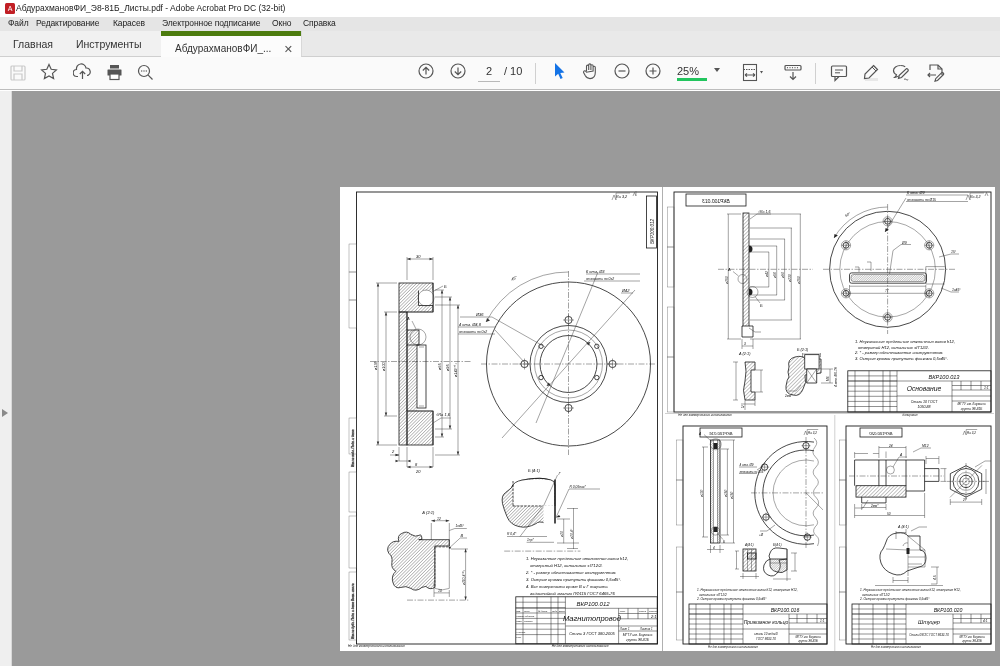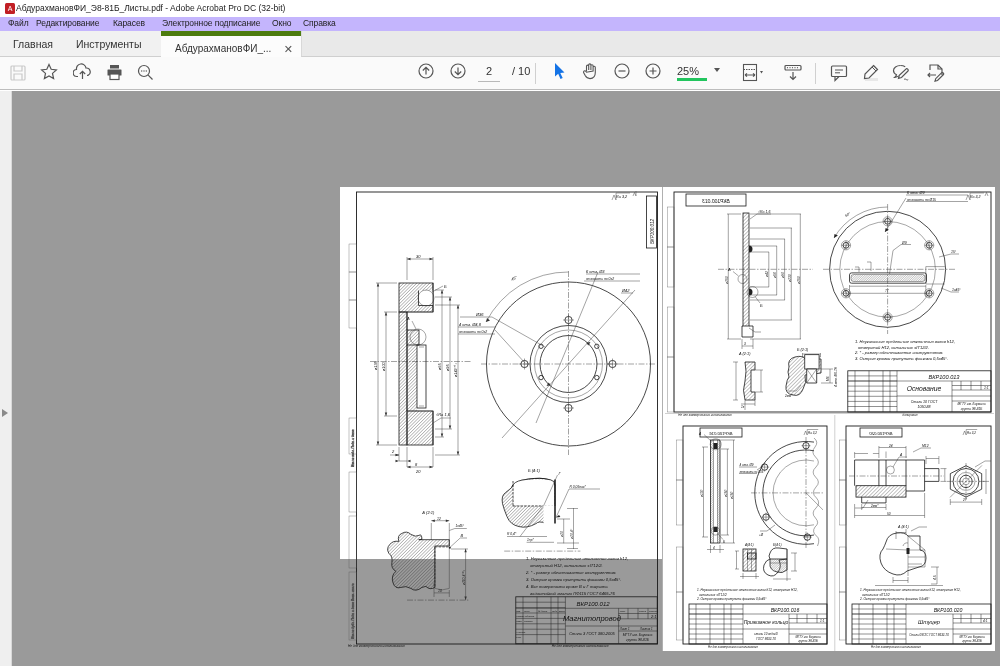--- a/index.html
+++ b/index.html
@@ -3,40 +3,40 @@
 <meta charset="utf-8">
 <style>
 * { margin:0; padding:0; box-sizing:border-box; }
 html,body { width:1000px; height:666px; overflow:hidden; font-family:"Liberation Sans", sans-serif; }
 #app { position:relative; width:1000px; height:666px; background:#fff;padding-left:8px; }
 
 #titlebar { position:absolute; left:0; top:0; width:1000px; height:17px; background:#fff; }
 #titlebar .ticon { position:absolute; left:5px; top:3px; width:10px; height:11px; }
 #titlebar .ttext { position:absolute; left:16px; top:3px; font-size:8.5px; color:#222; }
 
-#menubar { position:absolute; left:0; top:17px; width:1000px; height:14px; background:#c4b5fd; font-size:8.5px; color:#222; }
+#menubar { position:absolute; left:0; top:17px; width:1000px; height:14px; background:#e5e5e5; font-size:8.5px; color:#222; }
 #menubar span { position:absolute; top:1px; letter-spacing:-0.1px; }
 
 #tabbar { position:absolute; left:0; top:31px; width:1000px; height:26px; background:#f1f1f1; }
 #tabbar .resttabs { position:absolute; left:301px; top:0; width:699px; height:26px; background:#e9e9e9; border-bottom:1px solid #cfcfcf; border-left:1px solid #d8d8d8;}
 #tabbar .t1 { position:absolute; left:0px; top:0; width:161px; height:26px; background:#f1f1f1; border-bottom:1px solid #cfcfcf; }
 #tabbar .tablabel { position:absolute; top:7px; font-size:10.5px; color:#333; }
 #tabbar .active { position:absolute; left:161px; top:0; width:140px; height:26px; background:#fcfcfc; border-top:5px solid #4d7c0f; }
 #tabbar .active .tablabel { left:14px; top:7px; font-size:10px; }
 #tabbar .closex { position:absolute; right:8px; top:7px; font-size:11px; color:#555; }
 
 #toolbar { position:absolute; left:0; top:57px; width:1000px; height:33px; background:#fafafa; border-bottom:1px solid #bdbdbd; }
 .tbi { position:absolute; top:0; }
 .sep { position:absolute; top:6px; width:1px; height:21px; background:#d0d0d0; }
 
 #content { position:absolute; left:0; top:91px; width:1000px; height:575px; background:#9a9a9a; }
 #leftstrip { position:absolute; left:0; top:91px; width:12px; height:575px; background:#efefef; border-right:1px solid #d9d9d9; }
 #panelarrow { position:absolute; left:2px; top:409px; width:0; height:0; border-top:4px solid transparent; border-bottom:4px solid transparent; border-left:6px solid #8a8a8a; }
 .page { position:absolute; background:#fff; }
-#page1 { left:340px; top:187px; width:322px; height:372px; }
+#page1 { left:340px; top:187px; width:322px; height:464px; }
 #page2 { left:662px; top:187px; width:333px; height:464px; border-left:1px solid #b0b0b0; }
 svg { display:block; }
 .dim { stroke:#333; stroke-width:0.45; fill:none; }
 .thick { stroke:#1a1a1a; stroke-width:0.9; fill:none; }
 .med { stroke:#1a1a1a; stroke-width:0.8; fill:none; }
 .thin { stroke:#3a3a3a; stroke-width:0.45; fill:none; }
 .cl { stroke:#333; stroke-width:0.45; fill:none; stroke-dasharray:6 1.5 1.5 1.5; }
 .dtext { fill:#111; font-style:italic; font-family:"Liberation Sans",sans-serif; }
 .tb { stroke:#222; stroke-width:0.5; fill:none; }
 .gg { stroke:#555; stroke-width:0.35; fill:none; }
@@ -111,21 +111,21 @@
           <path d="M8 11.5v-7M4.8 7.5L8 4.3l3.2 3.2"></path>
         </g>
       </svg>
     <svg class="tbi" style="left:450px;top:6px" width="16" height="16" viewBox="0 0 16 16">
         <g fill="none" stroke="#555" stroke-width="1.2">
           <circle cx="8" cy="8" r="7"></circle>
           <path d="M8 4.5v7M4.8 8.5L8 11.7l3.2-3.2"></path>
         </g>
       </svg>
     <div class="tbi" style="left:478px;top:8px;width:22px;text-align:center;font-size:11px;color:#333;border-bottom:1px solid #b9b9b9;height:17px;">2</div>
-    <div class="tbi" style="left:504px;top:8px;font-size:11px;color:#333;margin-left:8px;">/ 10</div>
+    <div class="tbi" style="left:504px;top:8px;font-size:11px;color:#333;">/ 10</div>
     <div class="sep" style="left:535px"></div>
     <svg class="tbi" style="left:553px;top:5px" width="14" height="18" viewBox="0 0 14 18">
         <path d="M2 1l9.5 9.5-4.2 0.4 2.4 5-2.2 1-2.3-5.1L2 14.6z" fill="#1473e6"></path>
       </svg>
     <svg class="tbi" style="left:581px;top:5px" width="19" height="19" viewBox="0 0 19 19">
         <g fill="none" stroke="#555" stroke-width="1.1">
           <path d="M5.5 9V4.2a1.1 1.1 0 0 1 2.2 0V8M7.7 8V3a1.1 1.1 0 0 1 2.2 0v5M9.9 8V3.8a1.1 1.1 0 0 1 2.2 0V9M12.1 9V5.4a1.1 1.1 0 0 1 2.2 0v5.2c0 3.5-2 6-5.3 6-2.6 0-3.7-1-4.8-3L2.7 10.7c-.5-.9.1-1.9 1.1-1.9.5 0 .9.2 1.2.6l.5.8z"></path>
         </g>
       </svg>
     <svg class="tbi" style="left:614px;top:6px" width="16" height="16" viewBox="0 0 16 16">

